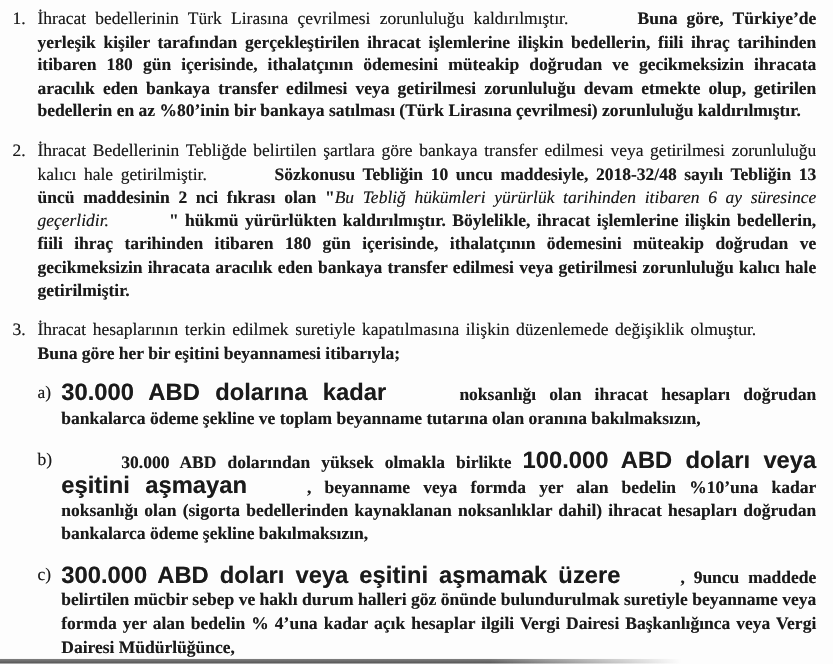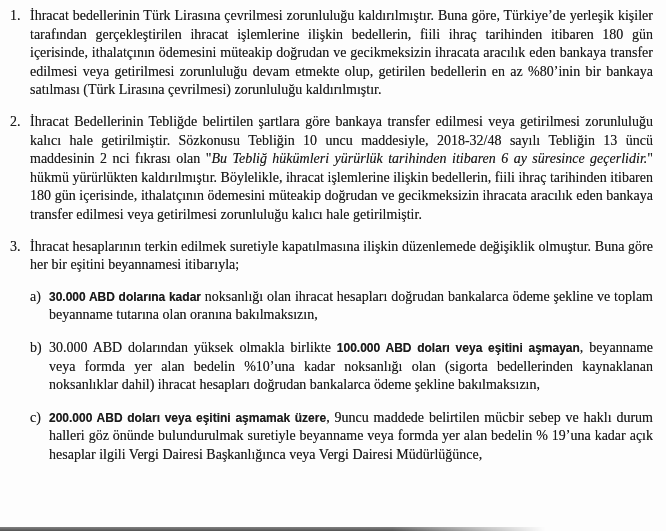--- a/index.html
+++ b/index.html
@@ -28,27 +28,27 @@
   }
   .body {
     flex: 1;
     text-align: justify;
     line-height: 18.6px;
   }
   .subs { margin-top: 13px; }
   .sub { margin-left: 20px; margin-bottom: 14px; }
   .sub:last-child { margin-bottom: 0; }
   .sub .num { flex: 0 0 19px; }
-  .seg.normal { font-weight: normal; }
+  .seg.normal { font-weight: bold; margin-left: 48px; }
   .seg.bold { font-weight: normal; }
   .seg.italic { font-style: italic; }
   .seg.bold-sans {
     font-family: "Liberation Sans", sans-serif;
     font-weight: bold;
-    font-size: 12px;
+    font-size: 19px;
   }
   .scan-artifact {
     position: absolute;
     left: 0;
     bottom: 0;
     height: 4px;
     width: 545px;
     background: linear-gradient(to bottom, rgba(150,150,150,0.7), #525252),
                 linear-gradient(to right, #525252 70%, rgba(82,82,82,0));
     background-blend-mode: normal;
@@ -82,18 +82,18 @@
         <div class="row sub">
           <span class="num">a)</span>
           <span class="body"><span class="seg bold-sans">30.000 ABD dolarına kadar</span><span class="seg normal"> noksanlığı olan ihracat hesapları doğrudan bankalarca ödeme şekline ve toplam beyanname tutarına olan oranına bakılmaksızın,</span></span>
         </div>
         <div class="row sub">
           <span class="num">b)</span>
           <span class="body"><span class="seg normal">30.000 ABD dolarından yüksek olmakla birlikte </span><span class="seg bold-sans">100.000 ABD doları veya eşitini aşmayan</span><span class="seg normal">, beyanname veya formda yer alan bedelin %10’una kadar noksanlığı olan (sigorta bedellerinden kaynaklanan noksanlıklar dahil) ihracat hesapları doğrudan bankalarca ödeme şekline bakılmaksızın,</span></span>
         </div>
         <div class="row sub">
           <span class="num">c)</span>
-          <span class="body"><span class="seg bold-sans">200.000 ABD doları veya eşitini aşmamak üzere</span><span class="seg normal">, 9uncu maddede belirtilen mücbir sebep ve haklı durum halleri göz önünde bulundurulmak suretiyle beyanname veya formda yer alan bedelin % 19’una kadar açık hesaplar ilgili Vergi Dairesi Başkanlığınca veya Vergi Dairesi Müdürlüğünce,</span></span>
+          <span class="body"><span class="seg bold-sans">300.000 ABD doları veya eşitini aşmamak üzere</span><span class="seg normal">, 9uncu maddede belirtilen mücbir sebep ve haklı durum halleri göz önünde bulundurulmak suretiyle beyanname veya formda yer alan bedelin % 4’una kadar açık hesaplar ilgili Vergi Dairesi Başkanlığınca veya Vergi Dairesi Müdürlüğünce,</span></span>
         </div>
       </div>
     </div>
   </div>
 <div class="scan-artifact"></div>
 
 </body></html>

